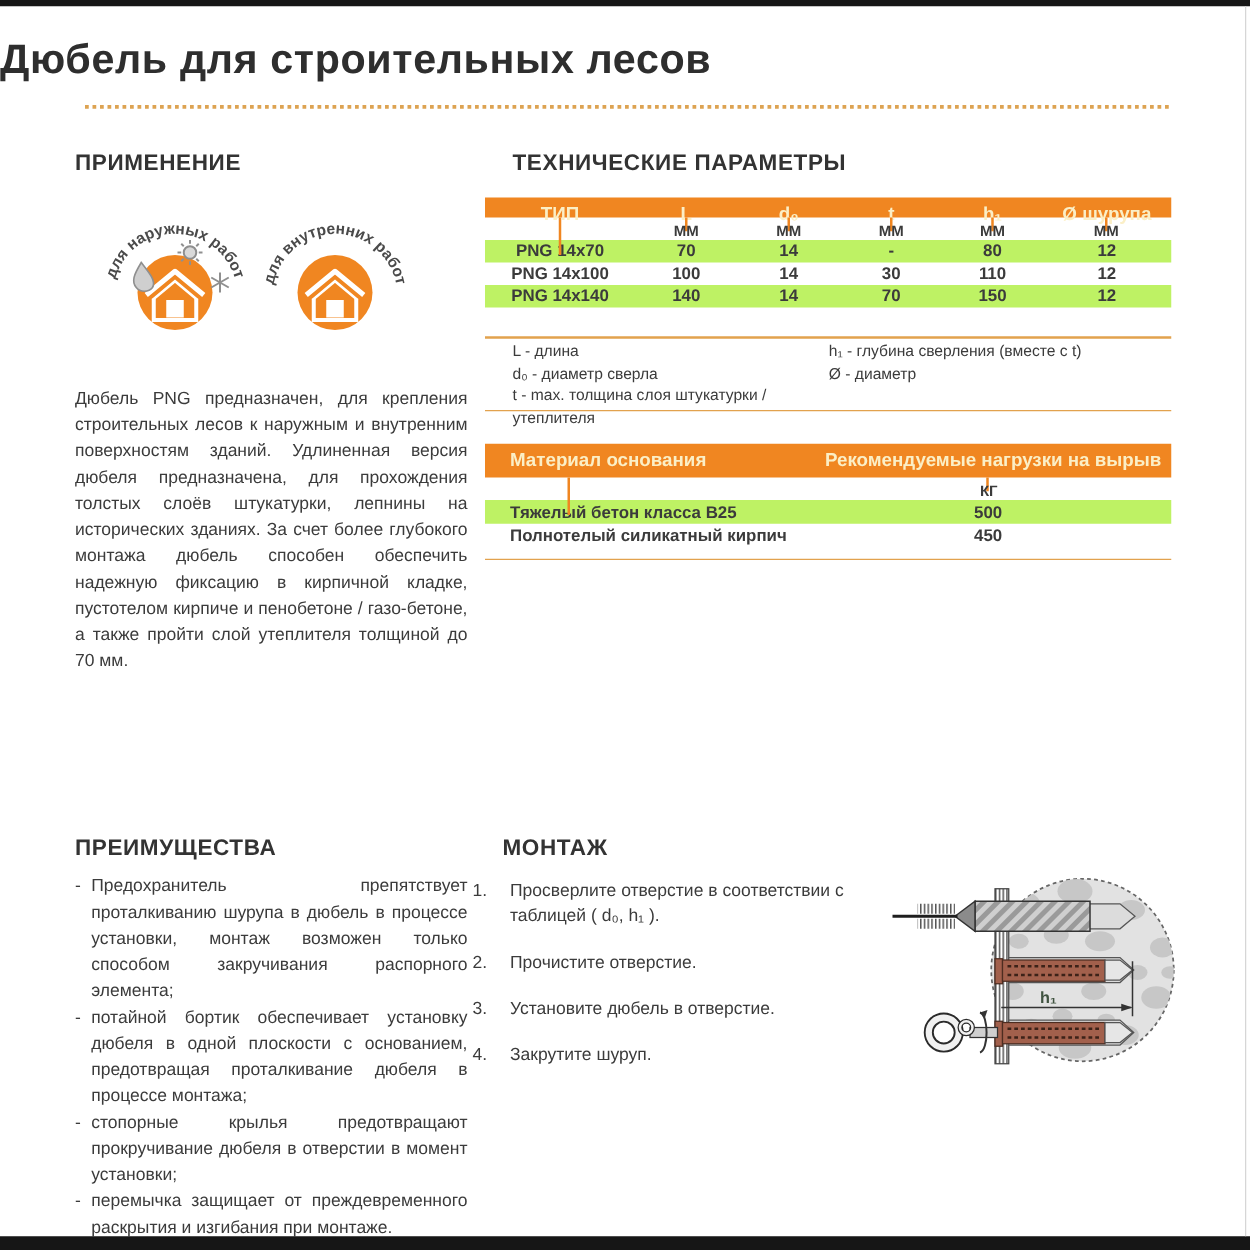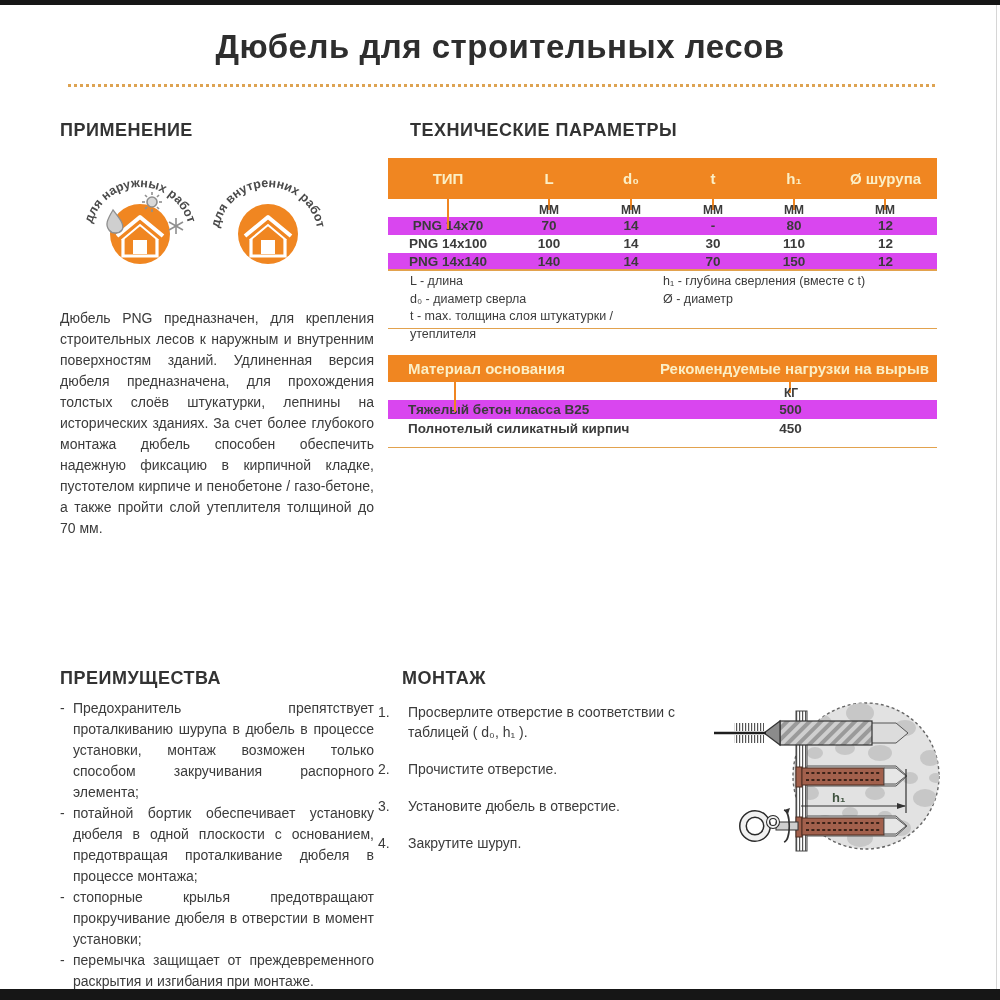--- a/index.html
+++ b/index.html
@@ -2,38 +2,38 @@
 <html><head>
 <meta charset="utf-8">
 <style>
   html,body{margin:0;padding:0;background:#ffffff;}
   .page{position:relative;width:1000px;height:1000px;background:#fff;overflow:hidden;
         font-family:"Liberation Sans","DejaVu Sans",sans-serif;color:#3b3b3b;}
   .bar{position:absolute;left:0;width:1000px;background:#161616;}
   .bar.top{top:0;height:5px;}
   .bar.bottom{top:989px;height:11px;}
   .edge-line{position:absolute;top:5px;left:996px;width:1px;height:984px;background:#d6d6d6;}
-  .title{position:absolute;top:28px;left:0;width:1000px;text-align:center;
+  .title{position:absolute;top:28px;left:0;width:1000px;
          font-size:33px;font-weight:bold;color:#2e2e2e;letter-spacing:.5px;}
   .title-rule{position:absolute;top:84px;left:68px;width:867px;border-top:3px dotted #dda352;}
   .sec-h{position:absolute;font-size:18px;font-weight:bold;color:#333;letter-spacing:.5px;text-align:right;}
   
   .apply-icons{position:absolute;top:162px;left:72px;}
   .desc{position:absolute;top:308px;left:60px;width:314px;font-size:14px;line-height:21px;
         text-align:justify;}
   
   .t1{position:absolute;left:388px;top:158px;width:549px;}
   .grid6{display:grid;grid-template-columns:120px 82px 82px 82px 80px 103px;}
-  .t1 .head{background:#F08621;height:41px;align-items:center;color:#FBEFC6;
+  .t1 .head{background:#F08621;height:16px;align-items:center;color:#FBEFC6;
             font-weight:bold;font-size:15px;text-align:center;line-height:27px;}
   .ticks{position:relative;height:18px;}
   .tick{position:absolute;top:0;width:2px;background:#F08621;}
   .unit{position:absolute;bottom:0;transform:translateX(-50%);font-size:12px;font-weight:bold;}
   .t1 .row{height:18px;line-height:18px;font-size:13.5px;font-weight:bold;text-align:center;}
-  .bg-g{background:#d946ef;}
+  .bg-g{background:#bef264;}
   .tan-rule{position:absolute;left:388px;width:549px;border-top:2px solid #E2A24E;}
   .legend{position:absolute;top:273px;font-size:12.5px;line-height:17.5px;}
   
   .t2{position:absolute;left:388px;top:355px;width:549px;}
   .t2 .head{background:#F08621;height:27px;line-height:27px;color:#FBEFC6;font-weight:bold;
             font-size:15px;display:flex;justify-content:space-between;padding:0;}
   .t2 .head .l{padding-left:20px;}
   .t2 .head .r{padding-right:8px;}
   .grid3{display:grid;grid-template-columns:330px 145px 74px;}
   .t2 .row{height:19px;line-height:19px;font-size:13.5px;font-weight:bold;}

